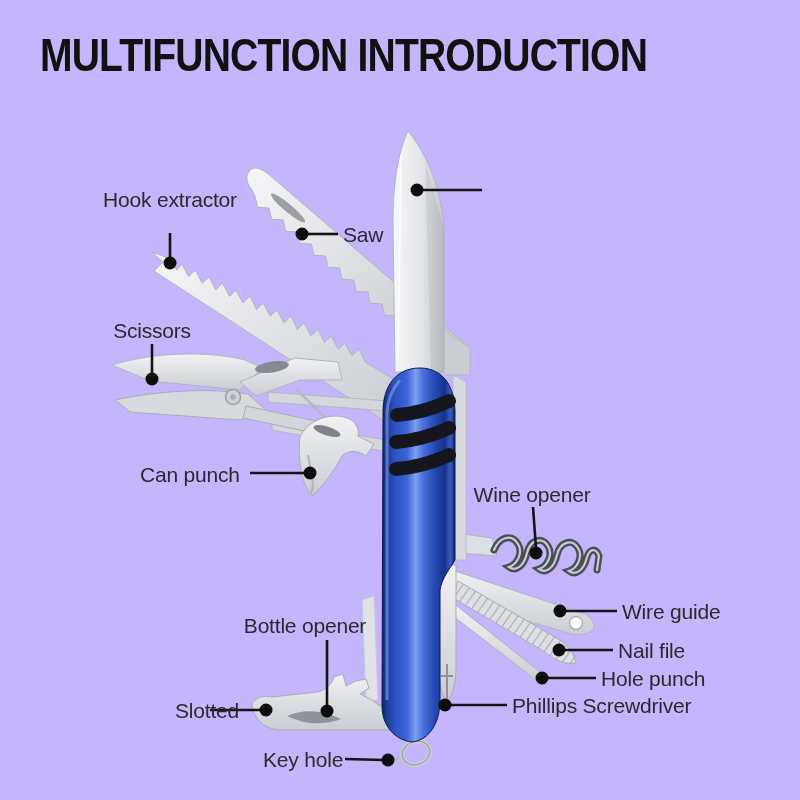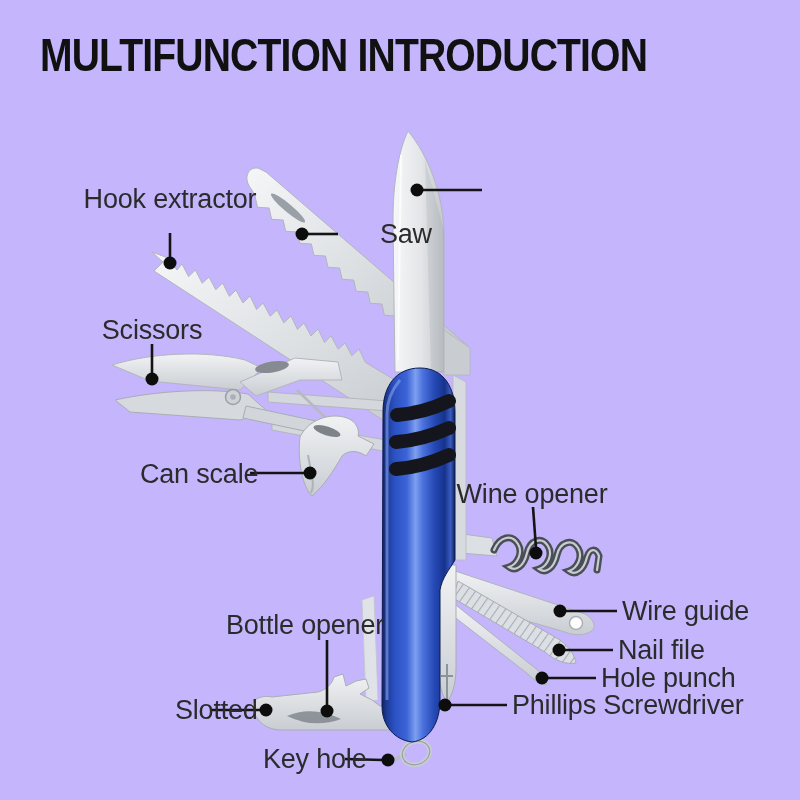--- a/index.html
+++ b/index.html
@@ -1,21 +1,21 @@
 <!DOCTYPE html>
 <html><head>
 <meta charset="utf-8">
 <style>
   html,body{margin:0;padding:0;background:#ffffff;}
   .stage{position:relative;width:800px;height:800px;background:#c4b5fd;overflow:hidden;
          font-family:Liberation Sans, sans-serif;}
   .title{position:absolute;left:40px;top:28px;font-size:46px;font-weight:bold;
          color:#111;letter-spacing:-1px;white-space:nowrap;
          transform:scaleX(0.85);transform-origin:left center;}
-  .lbl{position:absolute;font-size:27px;color:#2b2b2b;white-space:nowrap;letter-spacing:-0.2px;line-height:23px;}
+  .lbl{position:absolute;font-size:21px;color:#2b2b2b;white-space:nowrap;letter-spacing:-0.2px;line-height:23px;}
   .lbl.center{transform:translateX(-50%);text-align:center;}
   svg{position:absolute;left:0;top:0;}
 </style>
 </head>
 <body>
 
 <div class="stage">
 
   <svg width="800" height="800" viewBox="0 0 800 800">
     <defs>
@@ -190,23 +190,23 @@
       <circle cx="266" cy="710" r="6.5"></circle>
       <circle cx="388" cy="760" r="6.5"></circle>
     </g>
   </svg>
 
   <div class="title">MULTIFUNCTION INTRODUCTION</div>
 
   <div class="lbl center" style="left:170px;top:188px;">
     <div>Hook extractor</div>
   </div>
-  <div class="lbl" style="left:343px;top:223px;margin-left:37px;">Saw</div>
+  <div class="lbl" style="left:343px;top:223px;">Saw</div>
   <div class="lbl center" style="left:152px;top:319px;">Scissors</div>
-  <div class="lbl" style="left:140px;top:463px;">Can scale</div>
+  <div class="lbl" style="left:140px;top:463px;">Can punch</div>
   <div class="lbl center" style="left:532px;top:483px;">Wine opener</div>
   <div class="lbl" style="left:622px;top:600px;text-align:right;">Wire guide</div>
   <div class="lbl" style="left:618px;top:639px;">Nail file</div>
   <div class="lbl" style="left:601px;top:667px;">Hole punch</div>
   <div class="lbl center" style="left:305px;top:614px;">Bottle opener</div>
   <div class="lbl" style="left:512px;top:694px;">Phillips Screwdriver</div>
   <div class="lbl" style="left:139px;top:699px;margin-left:36px;">Slotted</div>
   <div class="lbl" style="left:263px;top:748px;">Key hole</div>
 
 </div>

